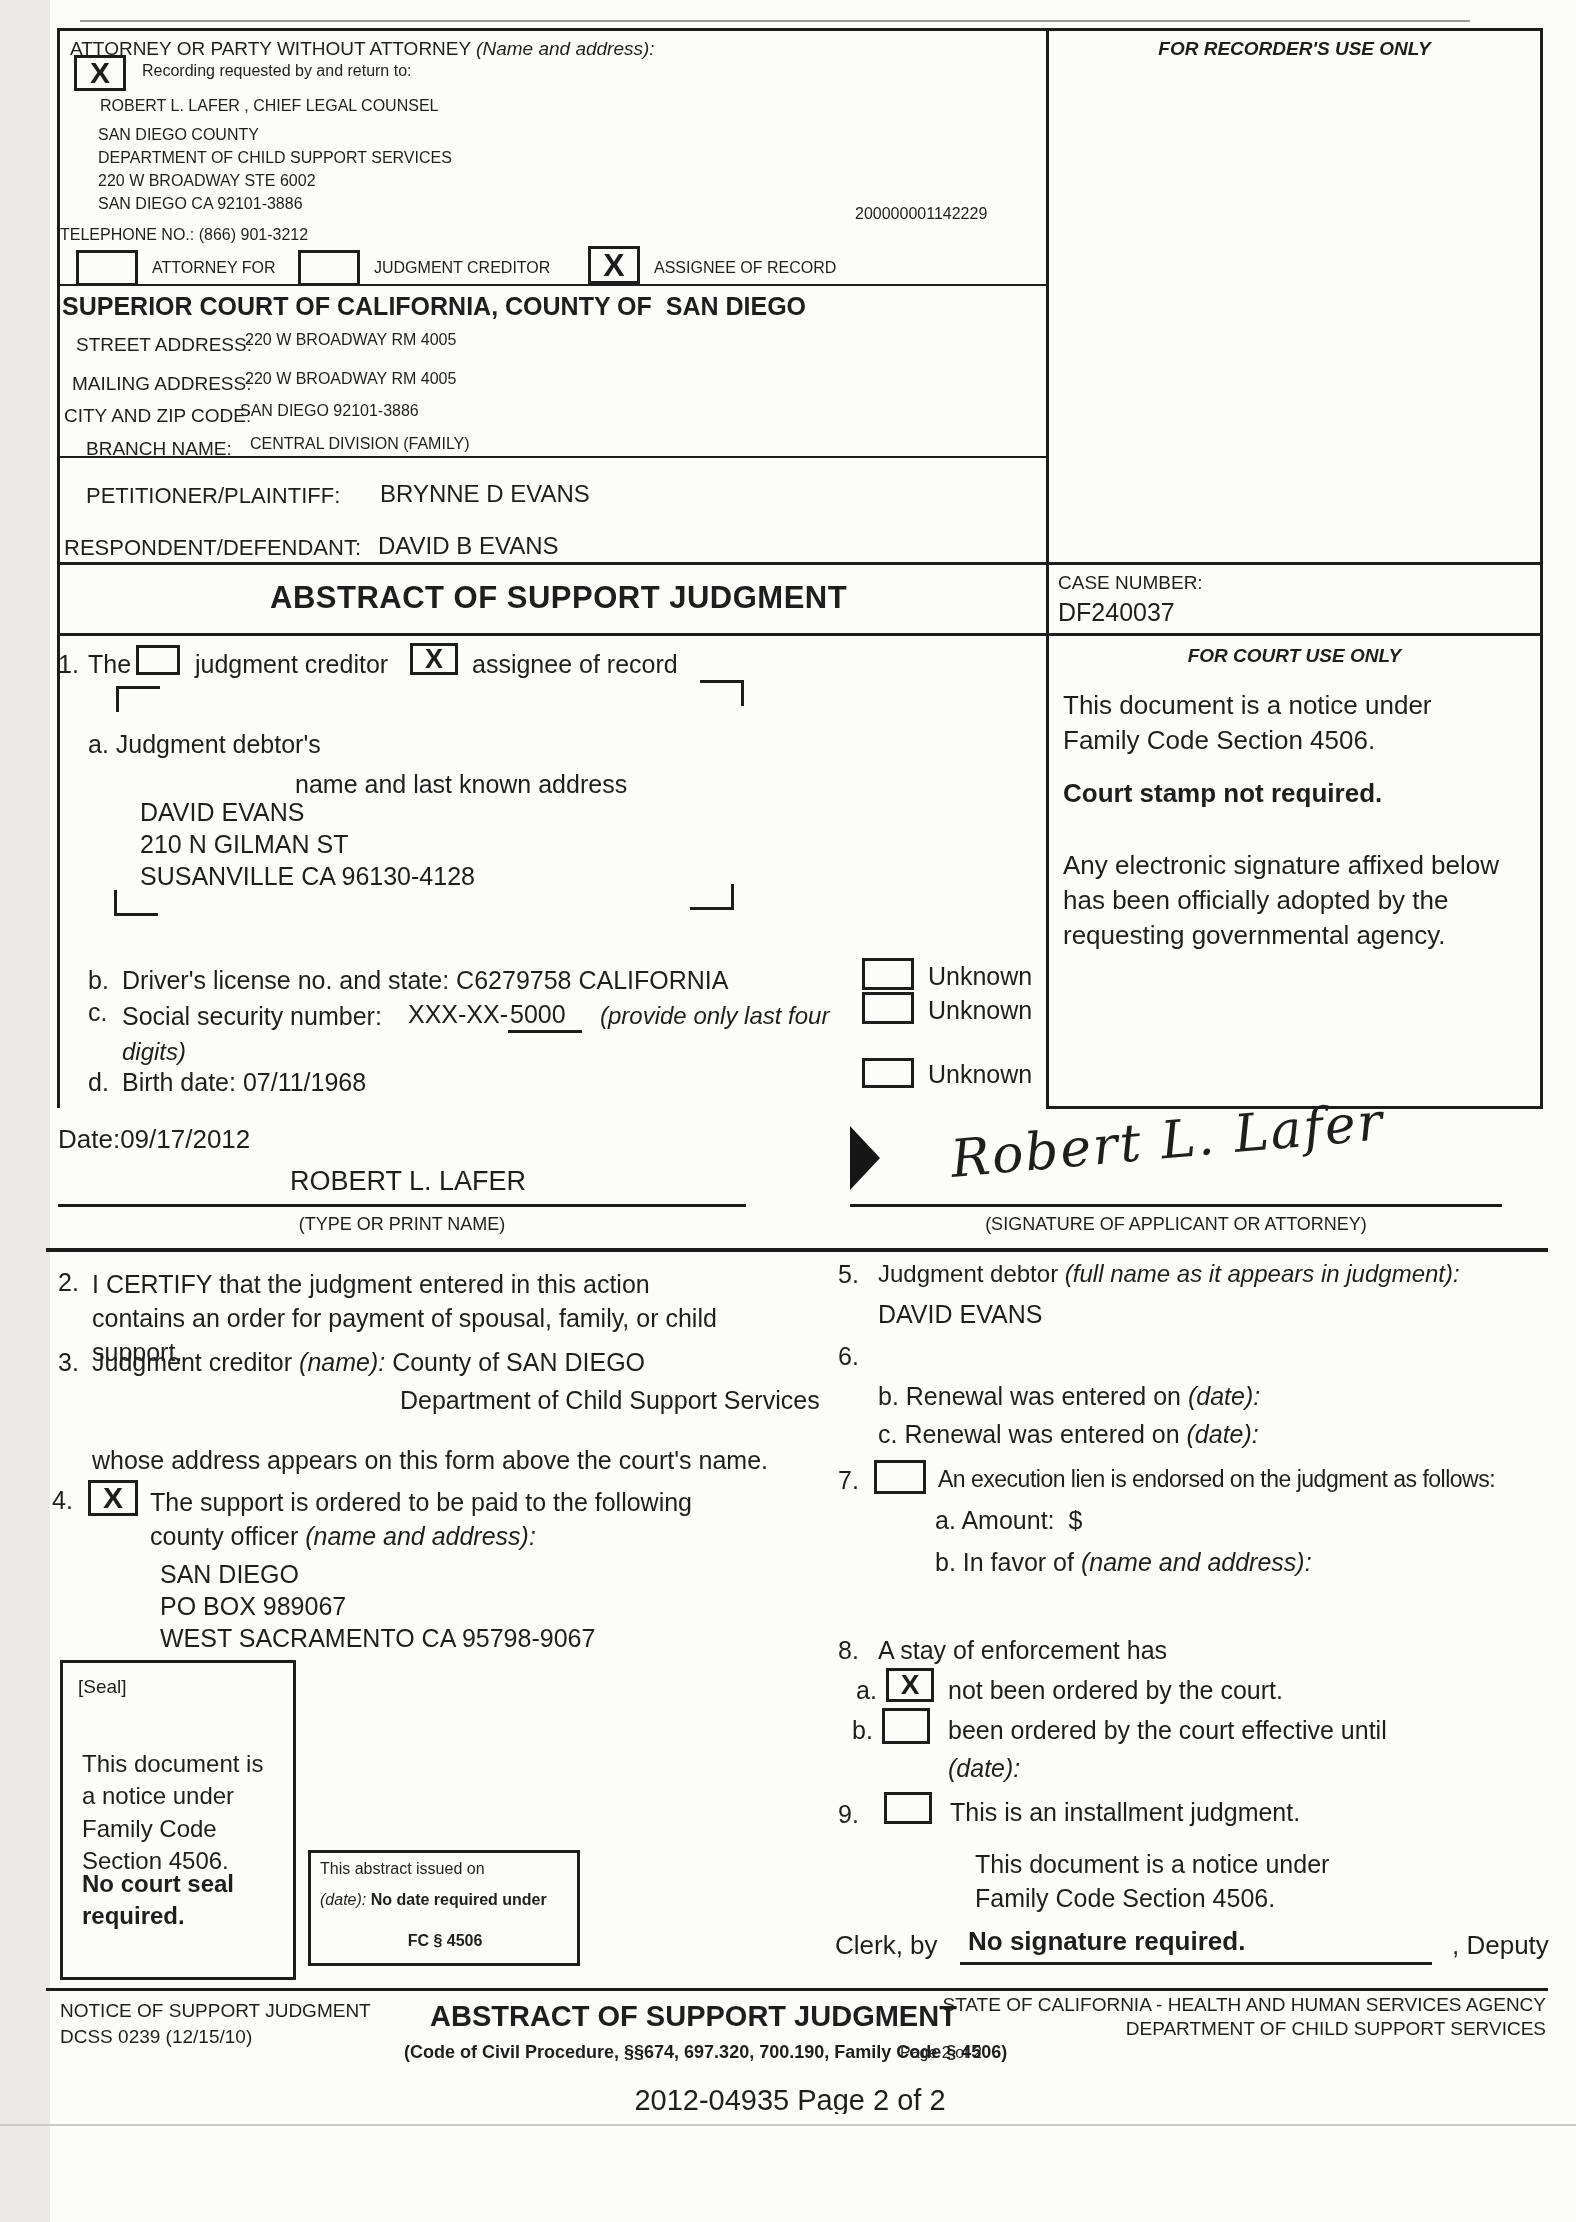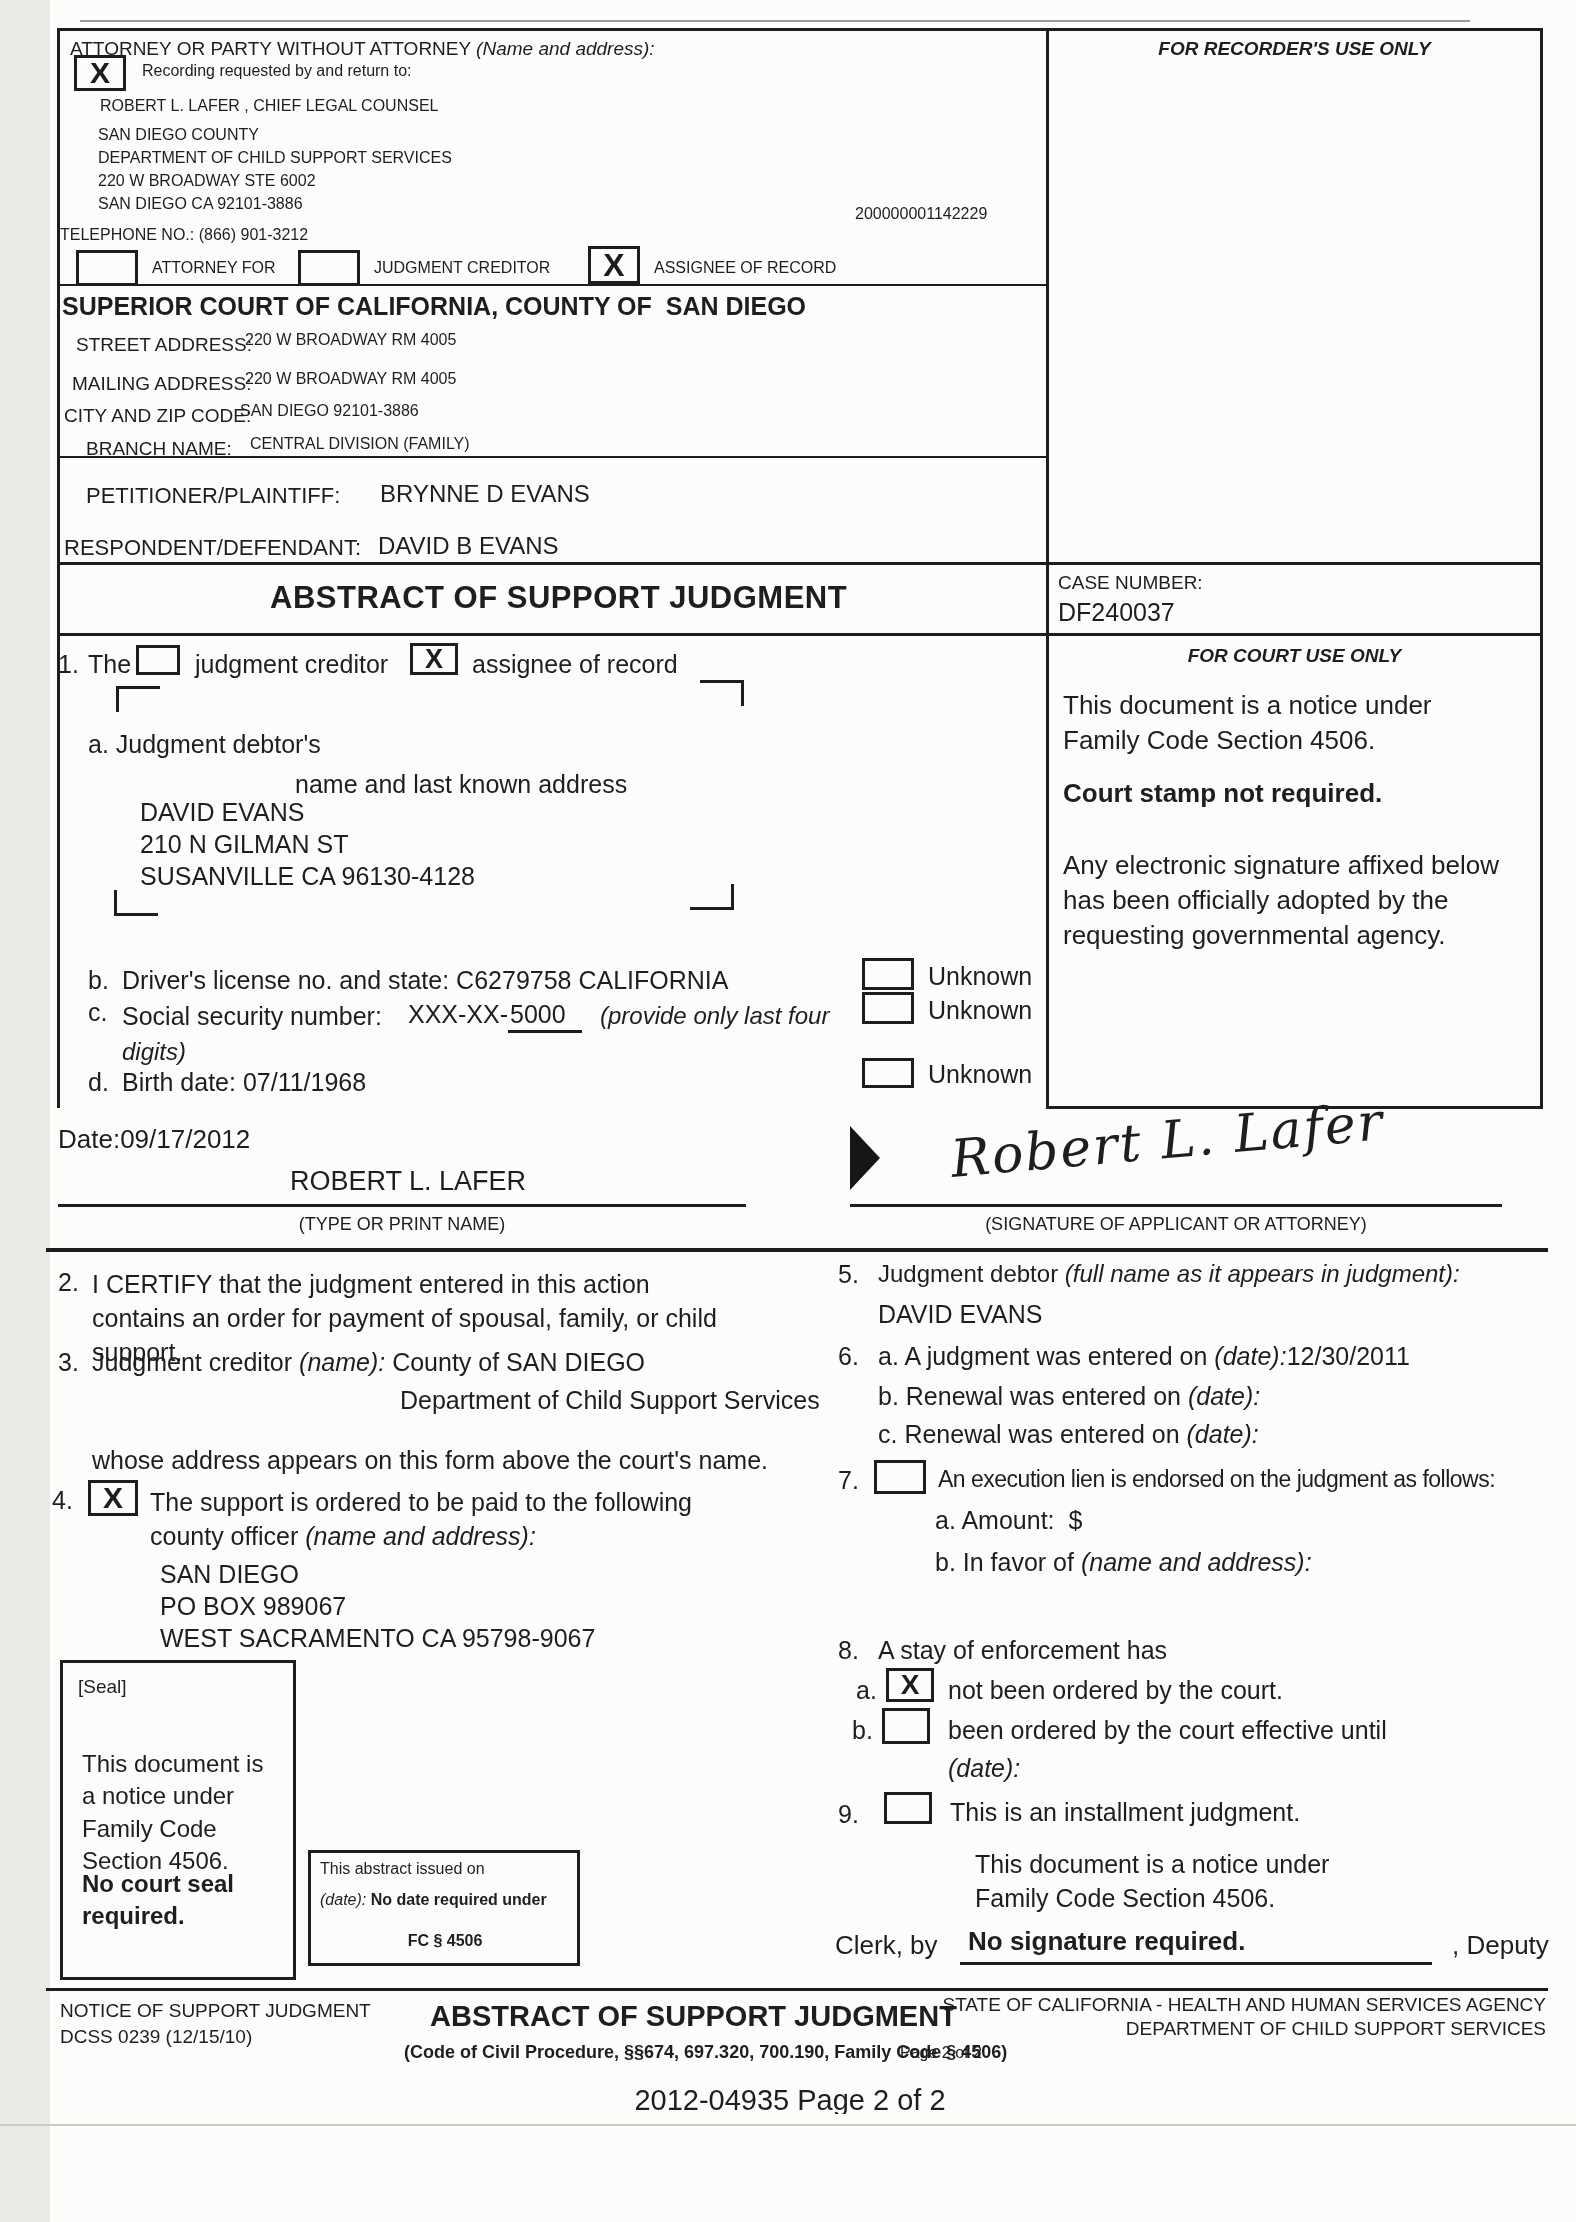--- a/index.html
+++ b/index.html
@@ -168,21 +168,20 @@
   <div class="box" style="left:308px;top:1850px;width:272px;height:116px"></div>
   <div class="a f21" style="left:320px;top:1860px">This abstract issued on</div>
   <div class="a f21 wrap" style="left:320px;top:1890px;width:250px;line-height:1.3"><span class="i">(date):</span> <span class="b">No date required under</span></div>
   <div class="a f21 b ctr" style="left:320px;top:1932px;width:250px">FC § 4506</div>
 
   <div class="a f25" style="left:838px;top:1260px">5.</div>
   <div class="a f24" style="left:878px;top:1260px"><span>Judgment debtor</span> <span class="i">(full name as it appears in judgment):</span></div>
   <div class="a f25" style="left:878px;top:1300px">DAVID EVANS</div>
 
   <div class="a f25" style="left:838px;top:1342px">6.</div>
-  <div class="a f25" style="left:878px;top:1342px"><span>a. A judgment was entered on</span> <span class="i">(date):</span><span>12/30/2011</span></div>
   <div class="a f25" style="left:878px;top:1382px"><span>b. Renewal was entered on</span> <span class="i">(date):</span></div>
   <div class="a f25" style="left:878px;top:1420px"><span>c. Renewal was entered on</span> <span class="i">(date):</span></div>
 
   <div class="a f25" style="left:838px;top:1466px">7.</div>
   <span class="cb" style="left:874px;top:1460px;width:52px;height:34px"></span>
   <div class="a f23" style="left:938px;top:1466px">An execution lien is endorsed on the judgment as follows:</div>
   <div class="a f25" style="left:935px;top:1506px"><span>a. Amount:</span>&nbsp;&nbsp;<span>$</span></div>
   <div class="a f25" style="left:935px;top:1548px"><span>b. In favor of</span> <span class="i">(name and address):</span></div>
 
   <div class="a f25" style="left:838px;top:1636px">8.</div>

